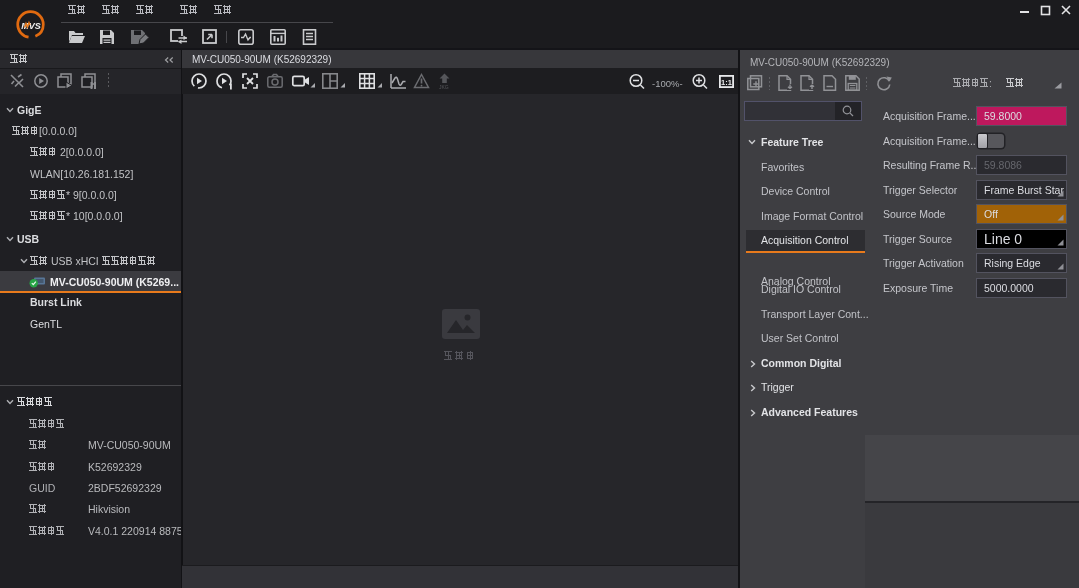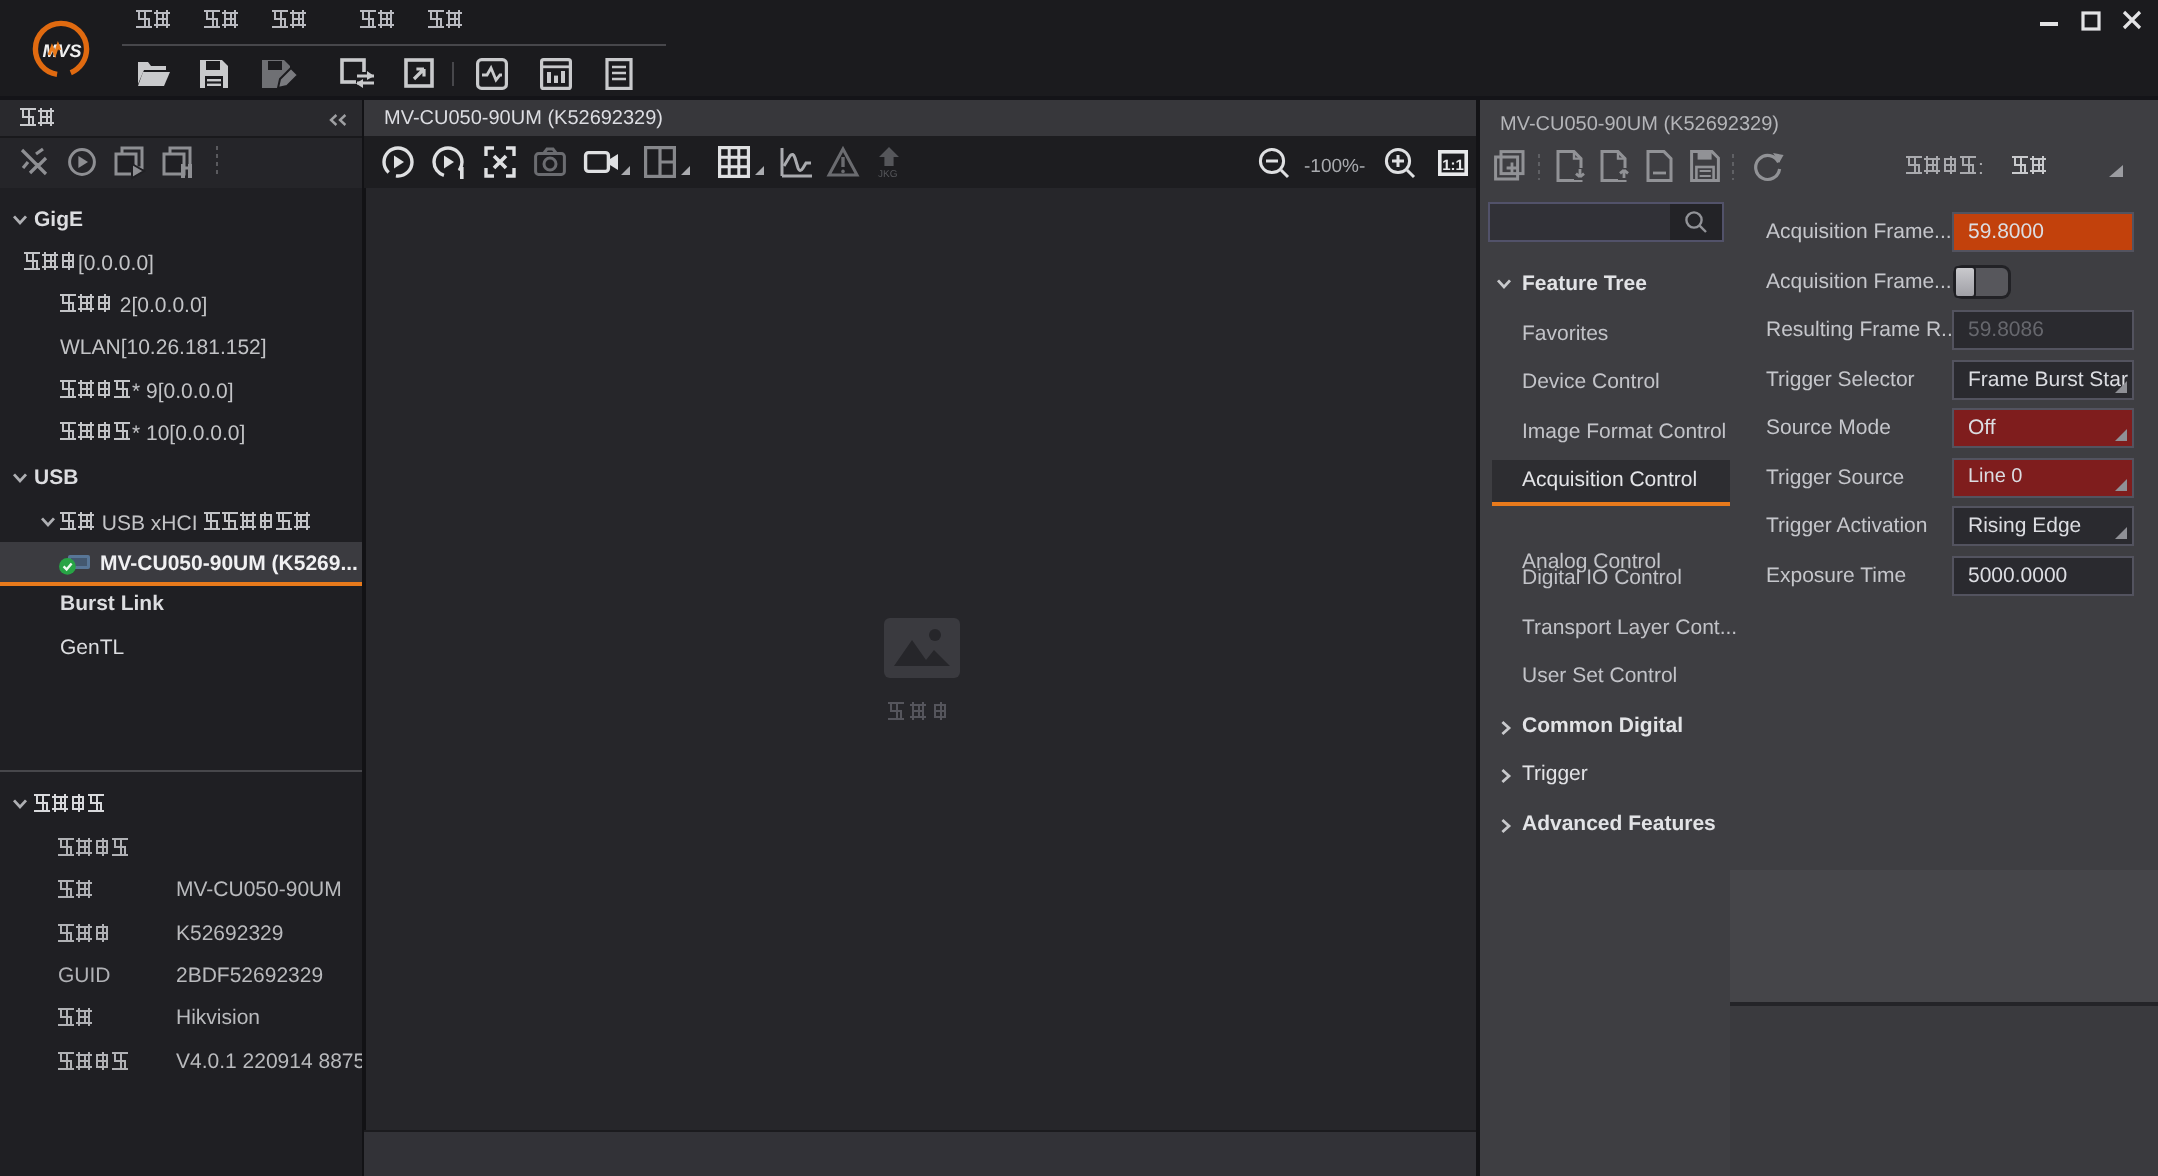--- a/index.html
+++ b/index.html
@@ -356,37 +356,37 @@
 <div class="row" style="left:761px;top:382px;font-weight:normal;color:#e2e3e6">Trigger</div>
 <svg class="abs" style="left:750px;top:409px" width="6" height="8" viewBox="0 0 6 8">
     <path d="M1.2 1 L4.5 4 L1.2 7" stroke="#c8c9cc" stroke-width="1.4" fill="none"></path>
   </svg>
 <div class="row" style="left:761px;top:407px;font-weight:bold;color:#e2e3e6">Advanced Features</div>
 <div class="abs" style="left:746px;top:230px;width:119px;height:21px;background:#2d2d31"></div>
 <div class="abs" style="left:746px;top:251px;width:119px;height:2px;background:#e87a1c"></div>
 <div class="row" style="left:761px;top:235px;color:#e4e5e8;z-index:3">Acquisition Control</div>
 
 <div class="row" style="left:883px;top:111px;color:#c5c6cb">Acquisition Frame...</div>
-<div class="abs" style="left:976px;top:106px;width:91px;height:20px;border:1px solid #53535f;background:#c2410c;color:#dcdde2;line-height:18px;padding-left:7px;font-size:10.5px">59.8000</div>
+<div class="abs" style="left:976px;top:106px;width:91px;height:20px;border:1px solid #53535f;background:#be185d;color:#dcdde2;line-height:18px;padding-left:7px;font-size:10.5px">59.8000</div>
 <div class="row" style="left:883px;top:135.5px;color:#c5c6cb">Acquisition Frame...</div>
 <div class="abs" style="left:978px;top:133.5px;width:26px;height:14px;border-radius:3px;background:#57575c;box-shadow:0 0 0 1.5px #222226">
     <div style="position:absolute;left:-1px;top:-1px;width:11px;height:16px;border-radius:2px;background:linear-gradient(#c9c9cd,#a0a0a6);border:1px solid #1f1f23"></div>
   </div>
 <div class="row" style="left:883px;top:160px;color:#c5c6cb">Resulting Frame R...</div>
 <div class="abs" style="left:976px;top:155px;width:91px;height:20px;border:1px solid #53535f;background:#2a2a2f;color:#66676d;line-height:18px;padding-left:7px;font-size:10.5px">59.8086</div>
 <div class="row" style="left:883px;top:184.5px;color:#c5c6cb">Trigger Selector</div>
 <div class="abs" style="left:976px;top:179.5px;width:91px;height:20px;border:1px solid #53535f;background:#2a2a2f;color:#dcdde2;line-height:18px;padding-left:7px;font-size:10.5px">Frame Burst Star<svg width="7" height="7" viewBox="0 0 7 7" style="position:absolute;right:2px;bottom:2px">
       <path d="M6.5 0.5 V6.5 H0.5 Z" fill="#8f9096"></path>
     </svg></div>
 <div class="row" style="left:883px;top:209px;color:#c5c6cb">Source Mode</div>
-<div class="abs" style="left:976px;top:204px;width:91px;height:20px;border:1px solid #53535f;background:#7f1d1d;color:#dcdde2;line-height:18px;padding-left:7px;font-size:10.5px">Off<svg width="7" height="7" viewBox="0 0 7 7" style="position:absolute;right:2px;bottom:2px">
+<div class="abs" style="left:976px;top:204px;width:91px;height:20px;border:1px solid #53535f;background:#a16207;color:#dcdde2;line-height:18px;padding-left:7px;font-size:10.5px">Off<svg width="7" height="7" viewBox="0 0 7 7" style="position:absolute;right:2px;bottom:2px">
       <path d="M6.5 0.5 V6.5 H0.5 Z" fill="#8f9096"></path>
     </svg></div>
 <div class="row" style="left:883px;top:233.5px;color:#c5c6cb">Trigger Source</div>
-<div class="abs" style="left:976px;top:228.5px;width:91px;height:20px;border:1px solid #53535f;background:#7f1d1d;color:#dcdde2;line-height:18px;padding-left:7px;font-size:10px">Line 0<svg width="7" height="7" viewBox="0 0 7 7" style="position:absolute;right:2px;bottom:2px">
+<div class="abs" style="left:976px;top:228.5px;width:91px;height:20px;border:1px solid #53535f;background:#000000;color:#dcdde2;line-height:18px;padding-left:7px;font-size:14px">Line 0<svg width="7" height="7" viewBox="0 0 7 7" style="position:absolute;right:2px;bottom:2px">
       <path d="M6.5 0.5 V6.5 H0.5 Z" fill="#8f9096"></path>
     </svg></div>
 <div class="row" style="left:883px;top:258px;color:#c5c6cb">Trigger Activation</div>
 <div class="abs" style="left:976px;top:253px;width:91px;height:20px;border:1px solid #53535f;background:#2a2a2f;color:#dcdde2;line-height:18px;padding-left:7px;font-size:10.5px">Rising Edge<svg width="7" height="7" viewBox="0 0 7 7" style="position:absolute;right:2px;bottom:2px">
       <path d="M6.5 0.5 V6.5 H0.5 Z" fill="#8f9096"></path>
     </svg></div>
 <div class="row" style="left:883px;top:282.5px;color:#c5c6cb">Exposure Time</div>
 <div class="abs" style="left:976px;top:277.5px;width:91px;height:20px;border:1px solid #53535f;background:#2a2a2f;color:#dcdde2;line-height:18px;padding-left:7px;font-size:10.5px">5000.0000</div>
 
 <div class="abs" style="left:865px;top:435px;width:214px;height:66px;background:#454549"></div>

